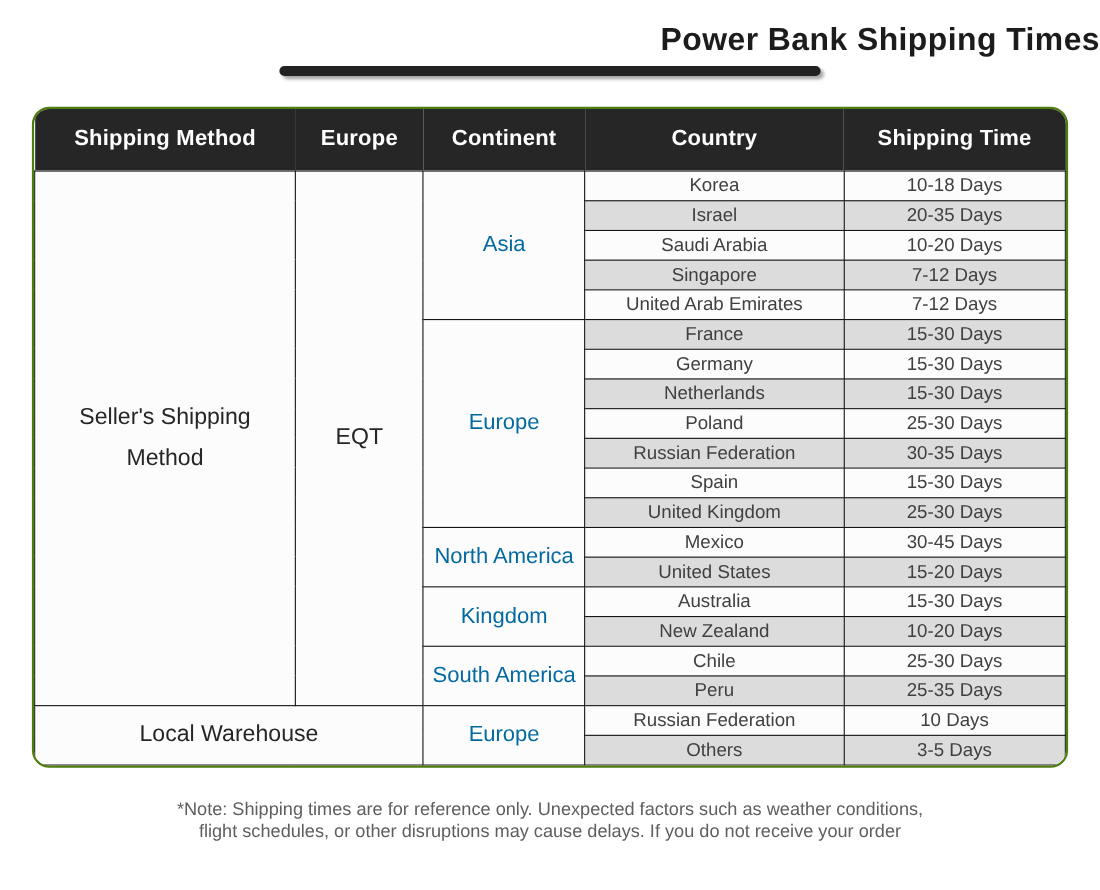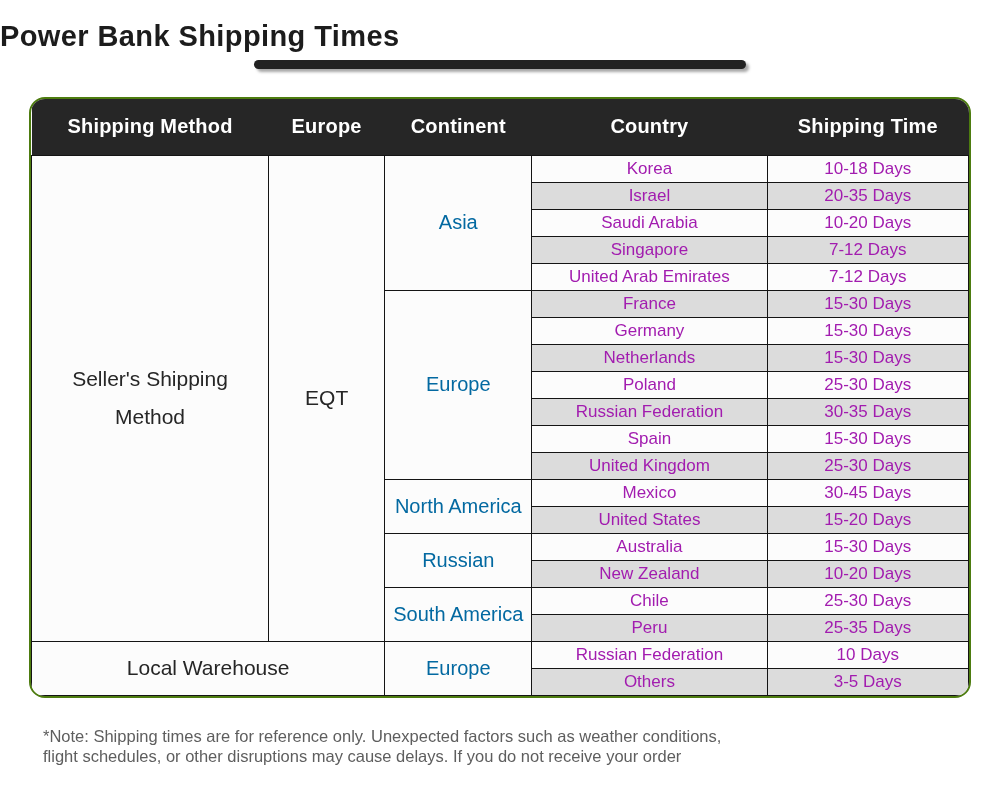--- a/index.html
+++ b/index.html
@@ -8,21 +8,21 @@
     padding: 0;
     width: 1000px;
     height: 809px;
     background: #ffffff;
     font-family: "Liberation Sans", sans-serif;
     color: #1f1f1f;
   }
   .page { width: 1000px; height: 809px; overflow: hidden; }
 
   
-  .title-wrap { text-align: left; padding-top: 20px; border-radius: 24px; }
+  .title-wrap { text-align: right; padding-top: 20px; border-radius: 24px; }
   .page-title {
     margin: 0;
     font-size: 29px;
     font-weight: 700;
     letter-spacing: 0.4px;
     color: #1c1c1c;
   }
   .title-underline {
     width: 492px;
     height: 9px;
@@ -62,43 +62,43 @@
     letter-spacing: 0.2px;
   }
   tbody td {
     border: 1px solid #141414;
     text-align: center;
     vertical-align: middle;
     font-size: 17px;
     height: 27px;
     padding: 0 3px;
     background: #fcfcfc;
-    color: #a21caf;
+    color: #404040;
   }
   td.alt-c { background: #dcdcdc; }
   td.method-cell {
     font-size: 21px;
     line-height: 1.8;
     color: #262626;
   }
   td.courier-cell { font-size: 21px; color: #262626; }
   td.continent-cell {
     font-size: 20px;
     line-height: 1.12;
     color: #0369a1;
   }
   td.warehouse-cell { font-size: 21px; color: #262626; }
 
   
   .note {
     margin-top: 28px;
+    text-align: center;
     color: #5e5e5e;
     font-size: 16.5px;
     line-height: 1.23;
-    margin-left: 43px;
   }
 </style>
 </head>
 <body>
 
 <div class="page">
 
   <div class="title-wrap">
     <h1 class="page-title">Power Bank Shipping Times</h1>
     <div class="title-underline"></div>
@@ -182,21 +182,21 @@
           <td rowspan="2" class="continent-cell">North America</td>
           <td>Mexico</td>
           <td>30-45 Days</td>
         </tr>
         <tr>
           <td class="alt-c">United States</td>
           <td class="alt-c">15-20 Days</td>
         </tr>
 
         <tr>
-          <td rowspan="2" class="continent-cell">Russian</td>
+          <td rowspan="2" class="continent-cell">Kingdom</td>
           <td>Australia</td>
           <td>15-30 Days</td>
         </tr>
         <tr>
           <td class="alt-c">New Zealand</td>
           <td class="alt-c">10-20 Days</td>
         </tr>
 
         <tr>
           <td rowspan="2" class="continent-cell">South America</td>

